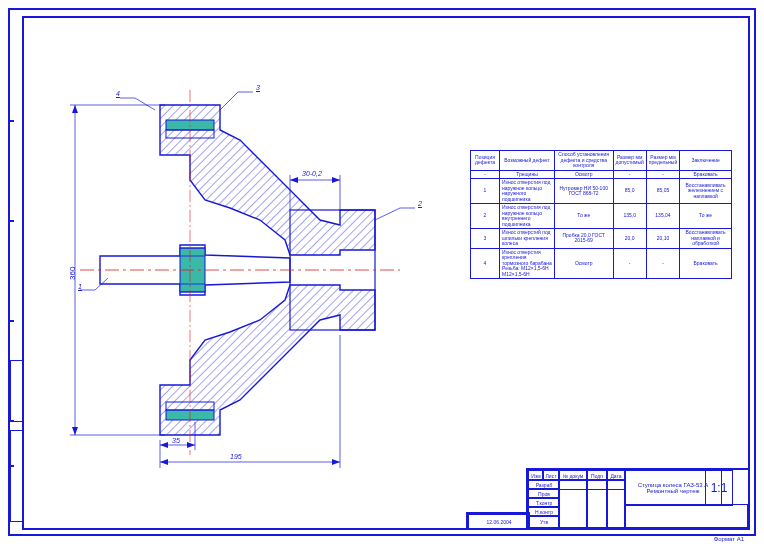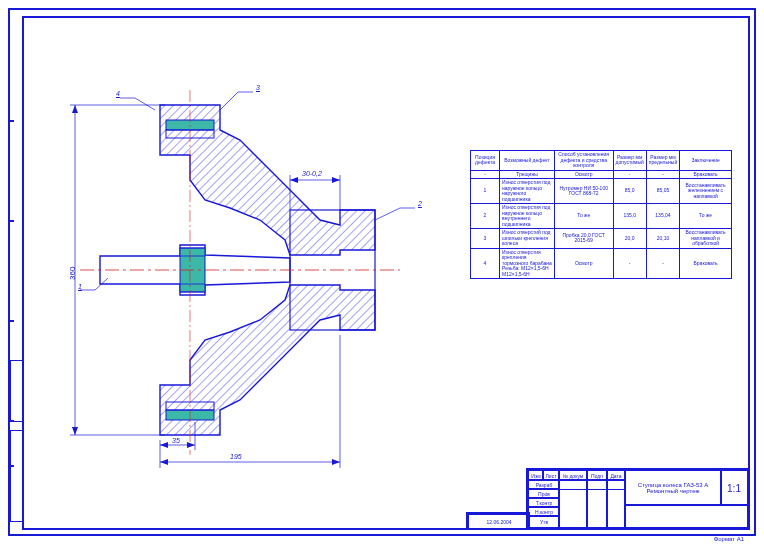--- a/index.html
+++ b/index.html
@@ -168,21 +168,21 @@
     <div class="tb-cell" style="left:0;top:36px;width:30px;height:9px">Н.контр</div>
     <div class="tb-cell" style="left:0;top:45px;width:30px;height:11px">Утв</div>
     <div class="tb-cell" style="left:30px;top:9px;width:28px;height:47px"></div>
     <div class="tb-cell" style="left:58px;top:9px;width:20px;height:47px"></div>
     <div class="tb-cell" style="left:78px;top:9px;width:18px;height:47px"></div>
 
     <div class="tb-cell" style="left:96px;top:0;width:96px;height:34px;font-size:6px;flex-direction:column">
       <div>Ступица колеса ГАЗ-53 А</div>
       <div>Ремонтный чертеж</div>
     </div>
-    <div class="tb-cell" style="left:192px;top:0;width:26px;height:34px;font-size:10px">1:1</div>
+    <div class="tb-cell" style="left:177px;top:0;width:26px;height:34px;font-size:12px">1:1</div>
     <div class="tb-cell" style="left:96px;top:34px;width:122px;height:22px"></div>
   </div>
 
   <div class="title-block" style="right:234px;bottom:14px;width:60px;height:14px">
     <div class="tb-cell" style="left:0;top:0;width:60px;height:14px;font-size:5px">12.06.2004</div>
   </div>
 
   <span class="dim-label" style="right:20px;bottom:2px;font-size:6px;font-style:normal">Формат А1</span>
 
   <div style="position:absolute;left:10px;top:360px;width:12px;height:60px;border:1px solid #1818d8"></div>

